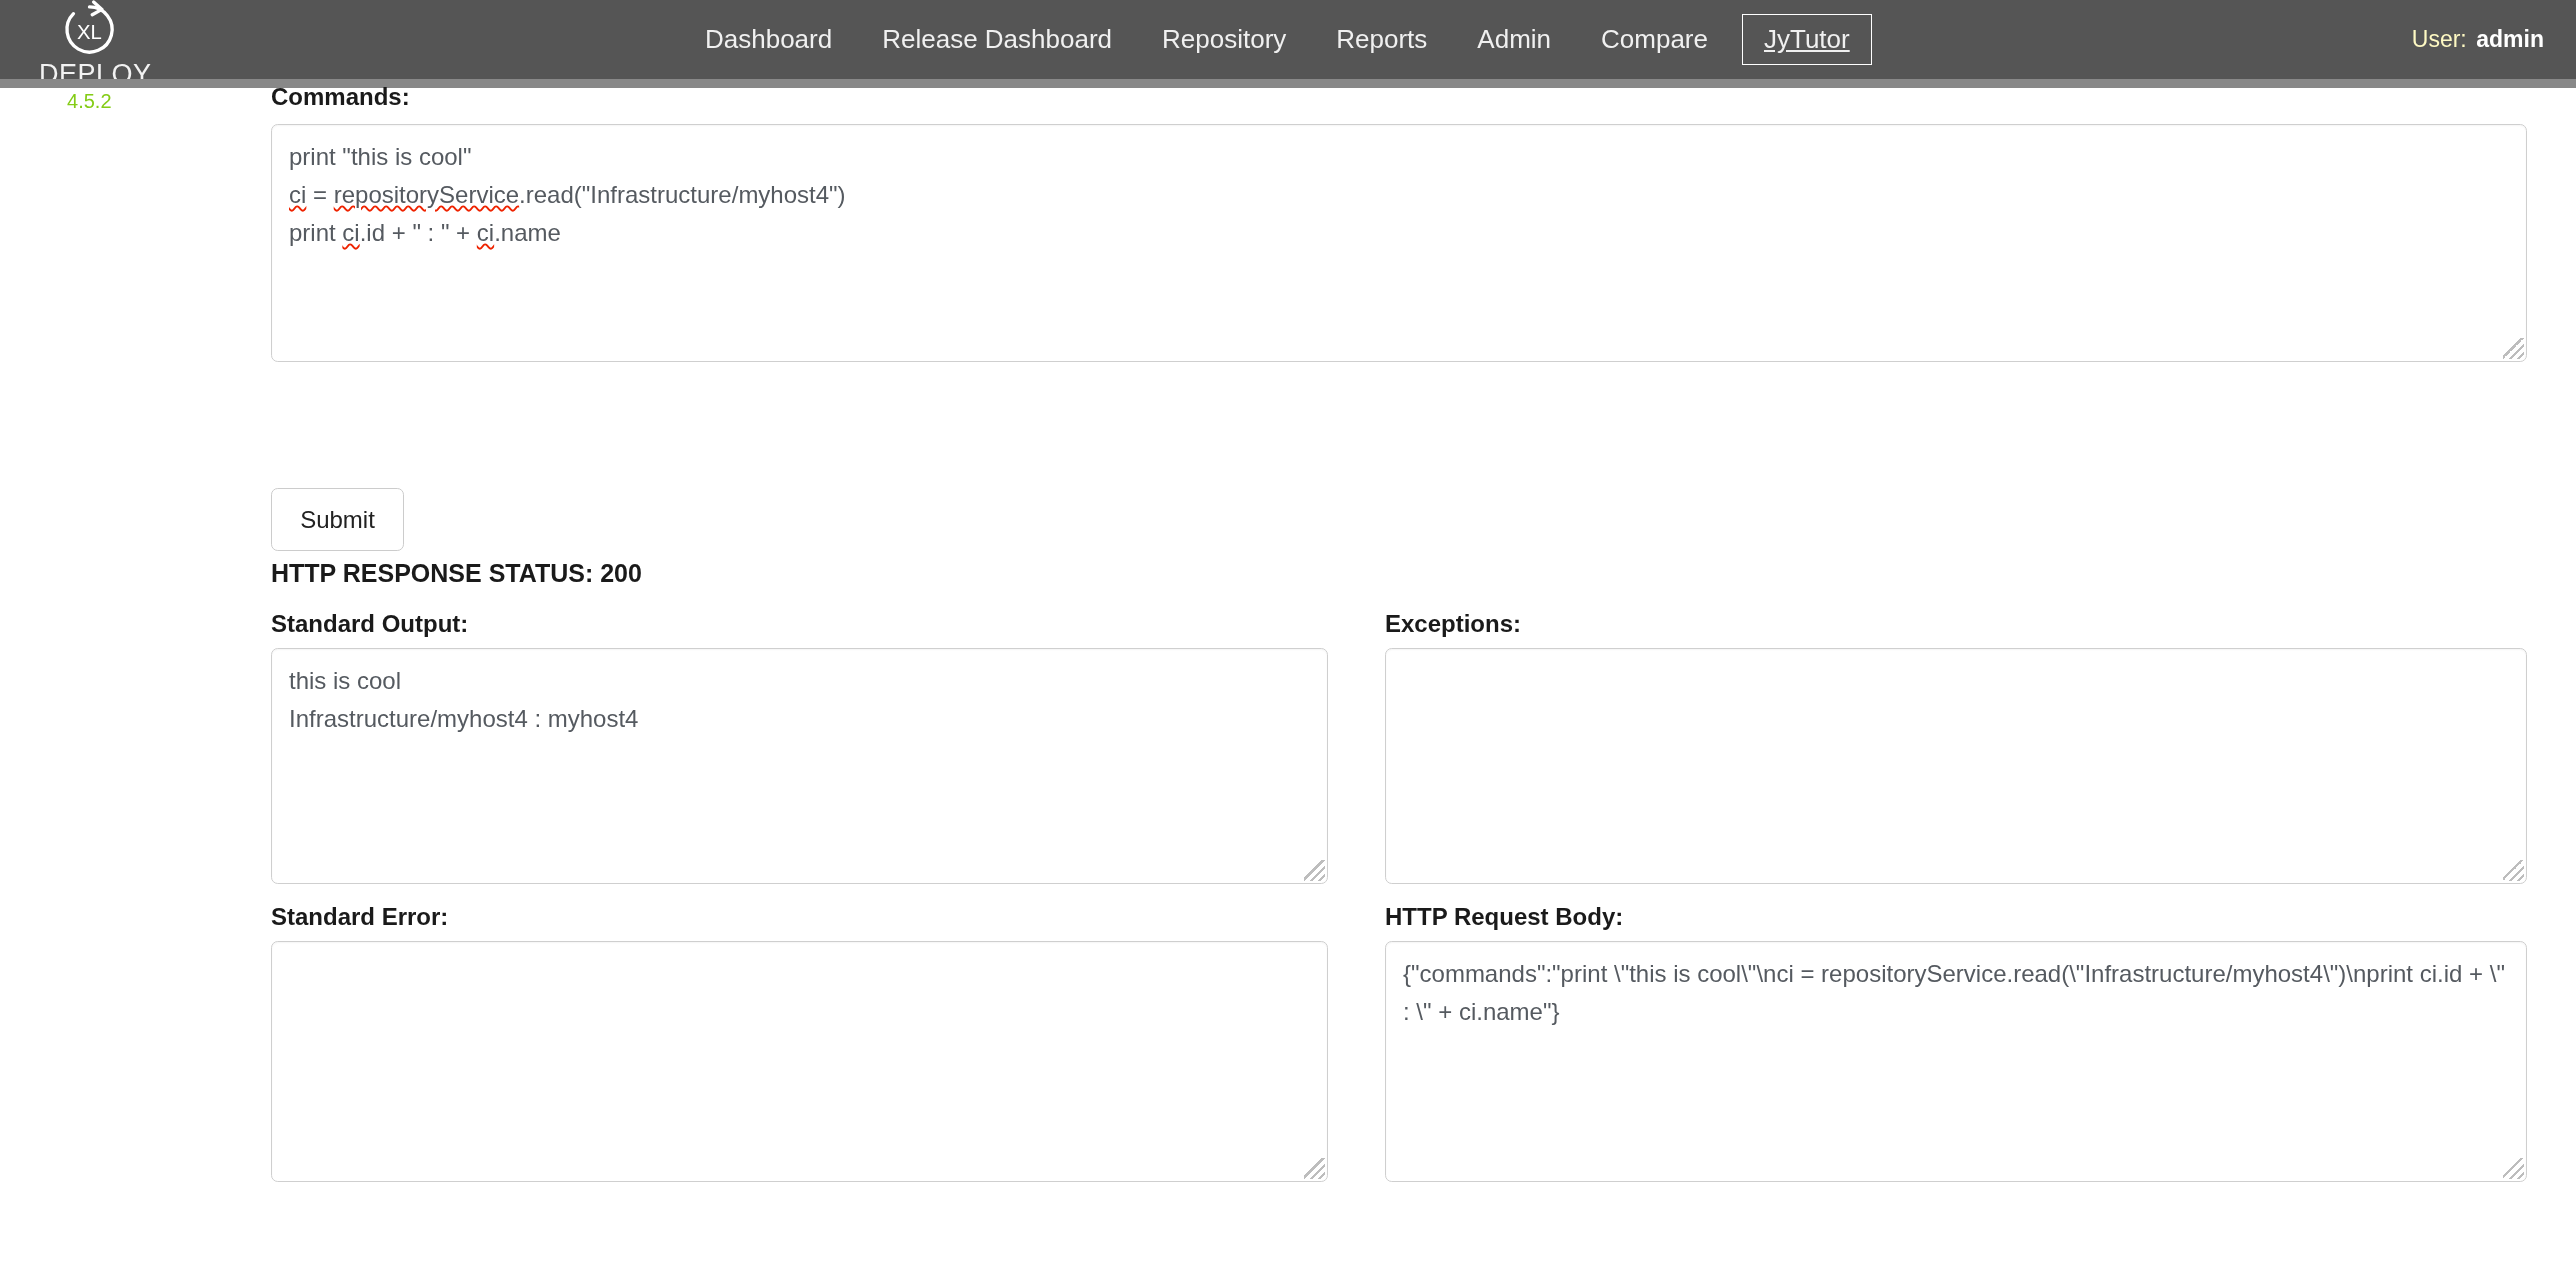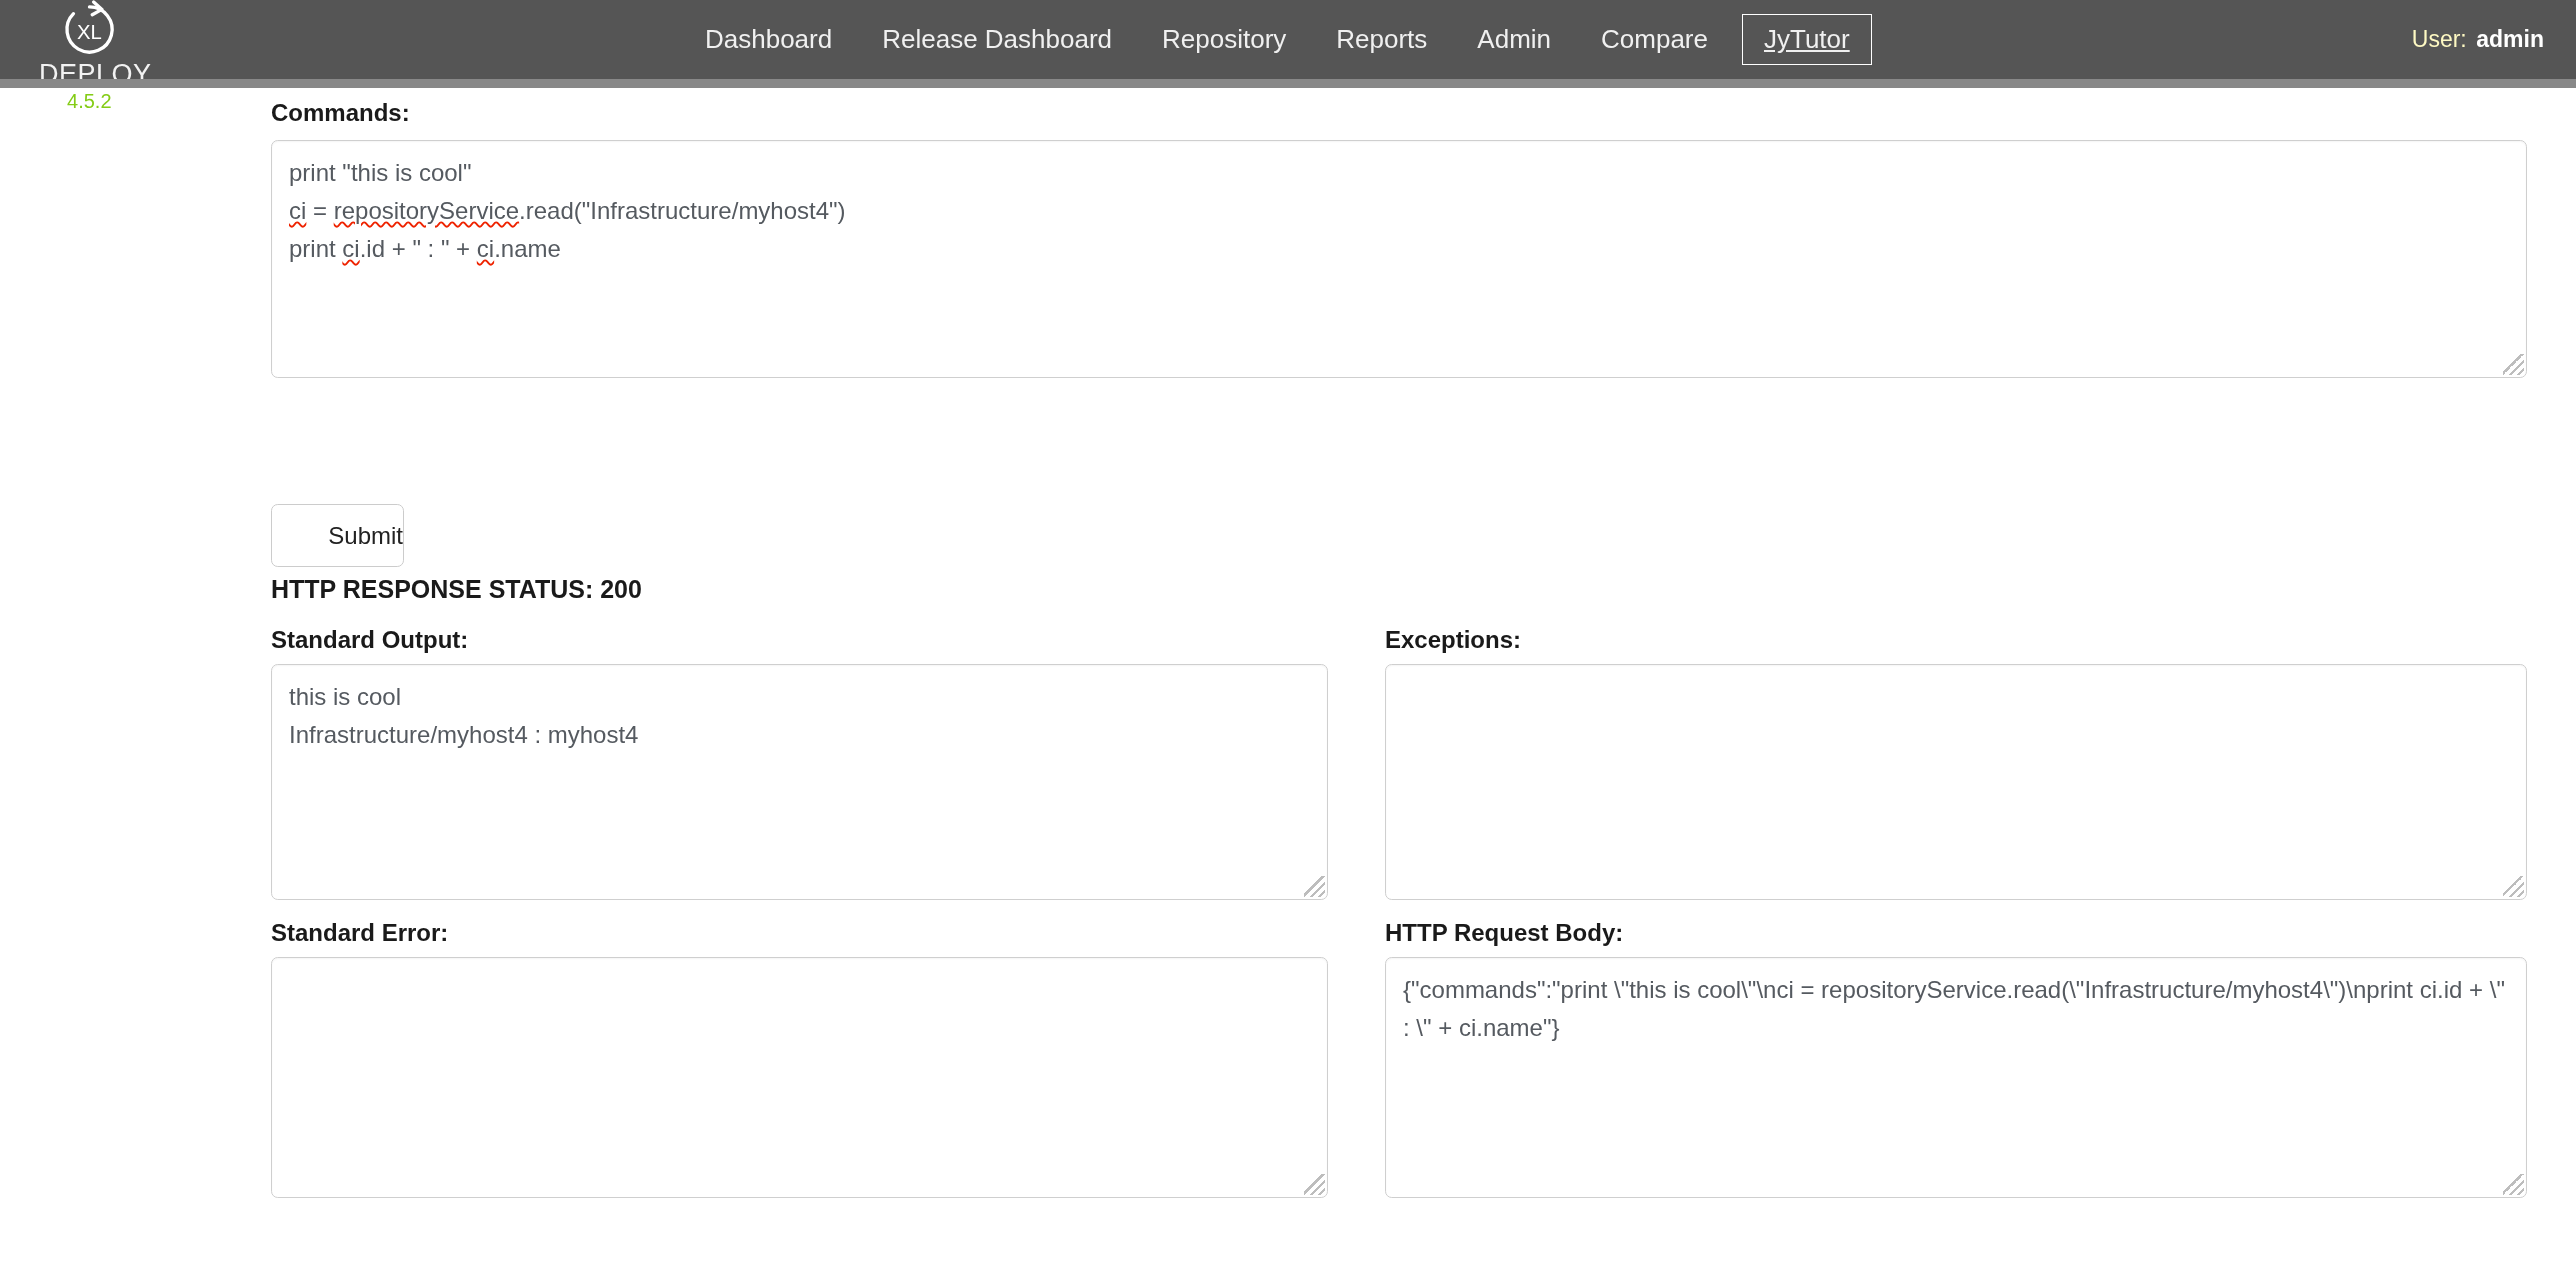--- a/index.html
+++ b/index.html
@@ -103,21 +103,21 @@
   }
   .user-name {
     color: #ffffff;
     font-size: 23px;
     font-weight: bold;
   }
 
   
   #content {
     position: absolute;
-    top: 88px; left: 0;
+    top: 72px; left: 0;
     width: 2576px;
     height: 1175px;
   }
 
   .field-label {
     font-size: 24px;
     font-weight: bold;
     color: #1a1a1a;
     position: absolute;
     white-space: nowrap;
@@ -174,21 +174,20 @@
     left: 271px; top: 416px;
     width: 133px; height: 63px;
     background: #ffffff;
     border: 1px solid #cccccc;
     border-radius: 6.7px;
     font-family: "Liberation Sans", sans-serif;
     font-size: 24px;
     color: #222222;
     cursor: pointer;
     padding: 0;
-    text-align: right;
   }
 
   #http-status {
     position: absolute;
     left: 271px; top: 487px;
     font-size: 25px;
     font-weight: bold;
     color: #1a1a1a;
     white-space: nowrap;
   }

